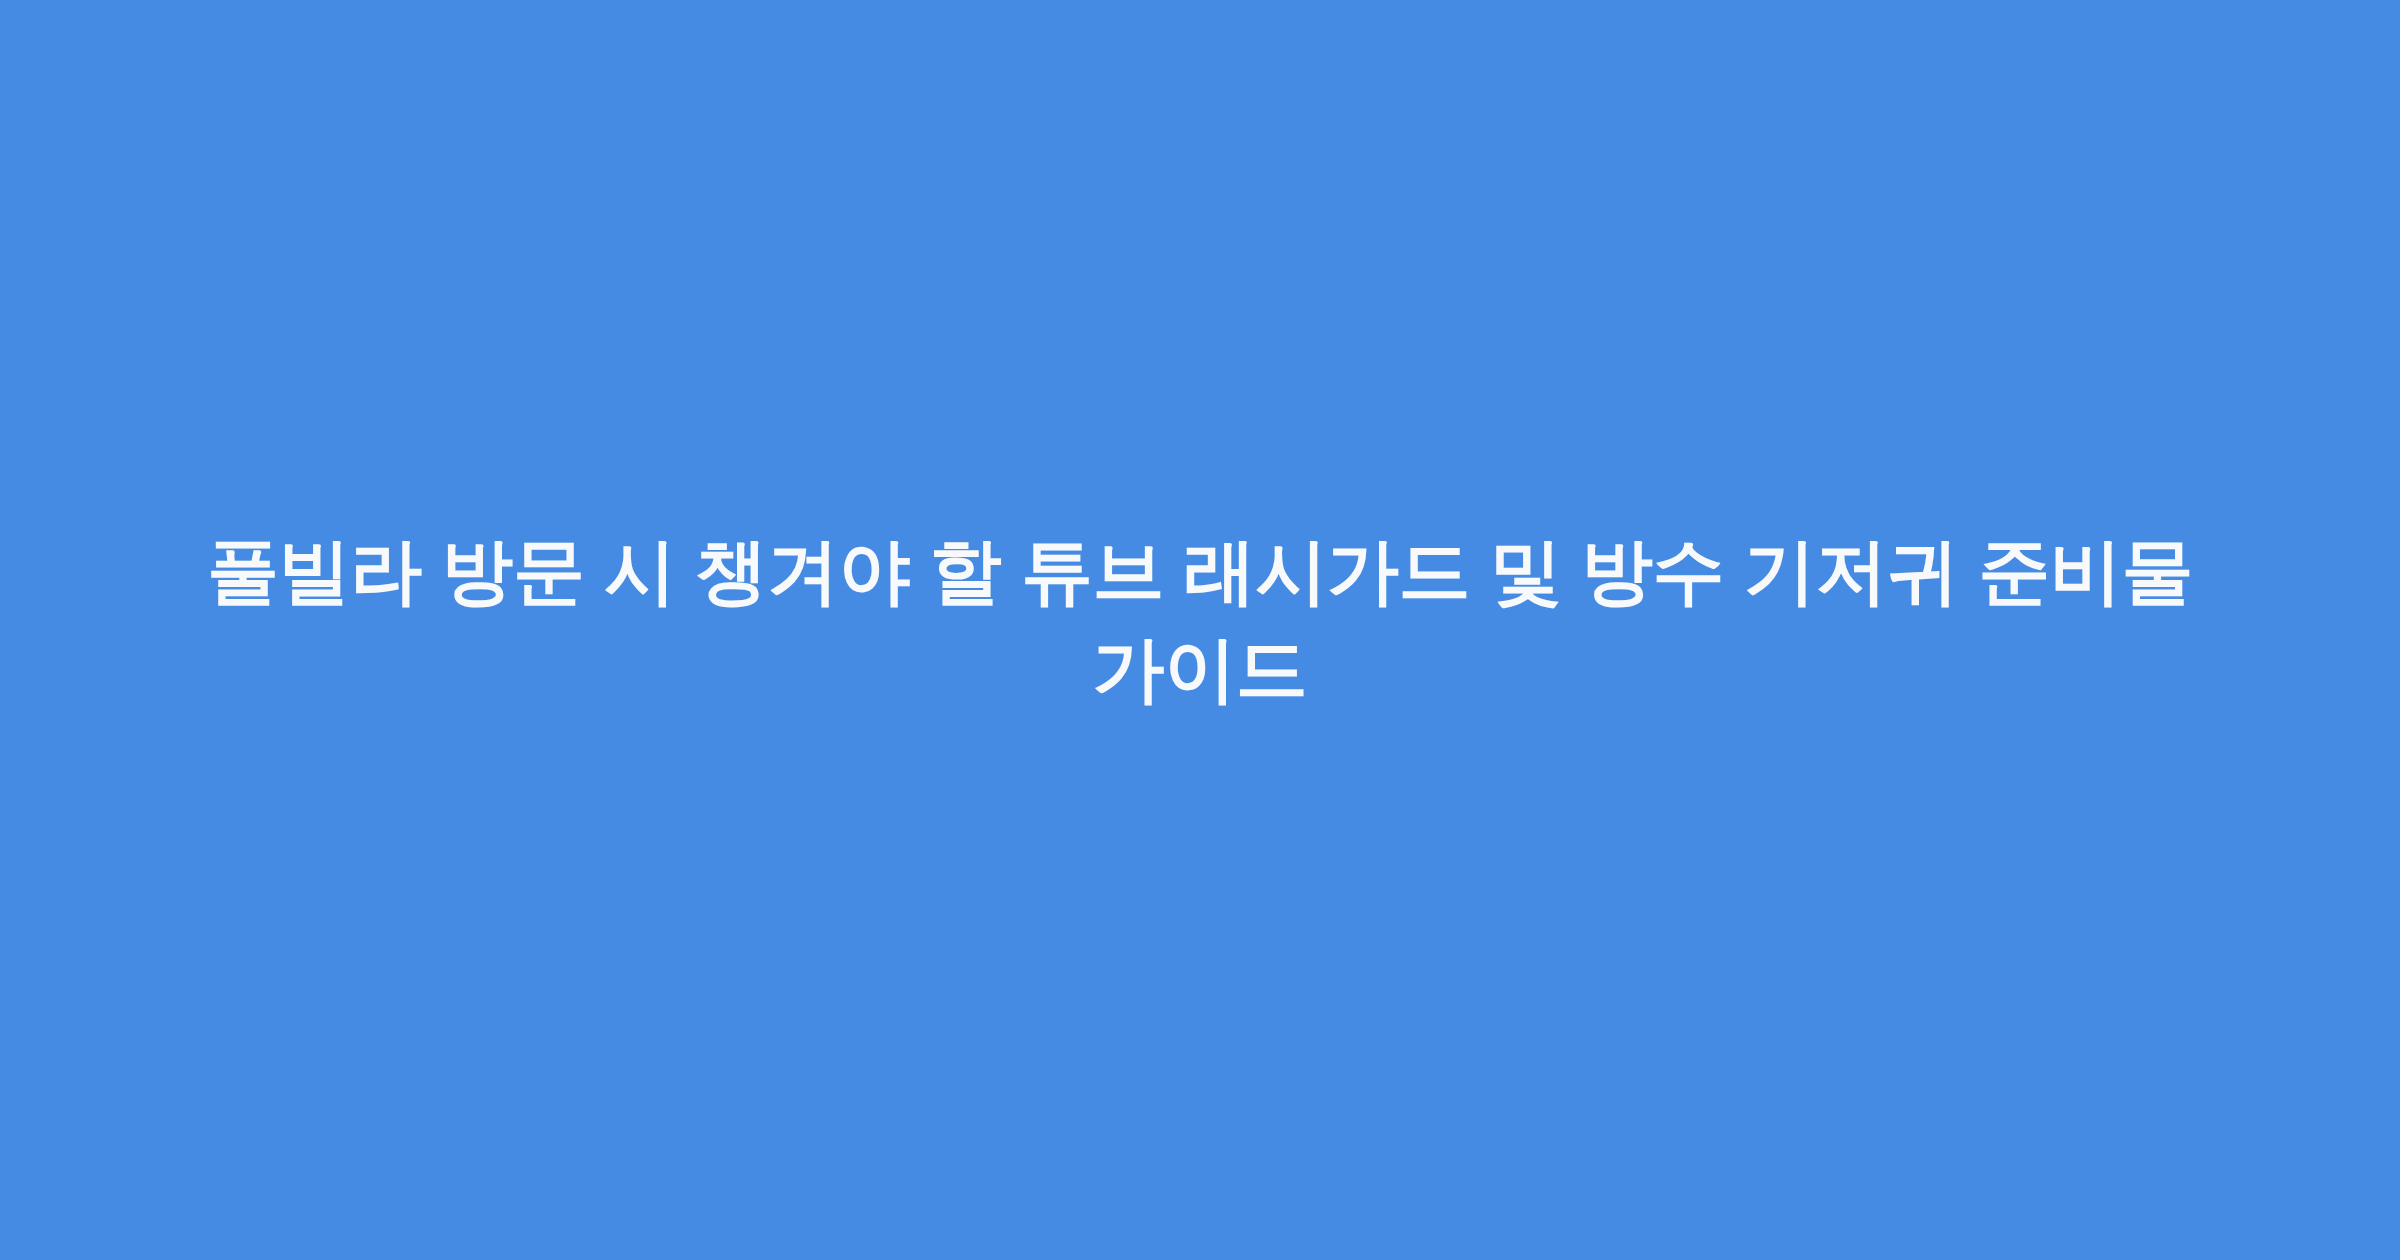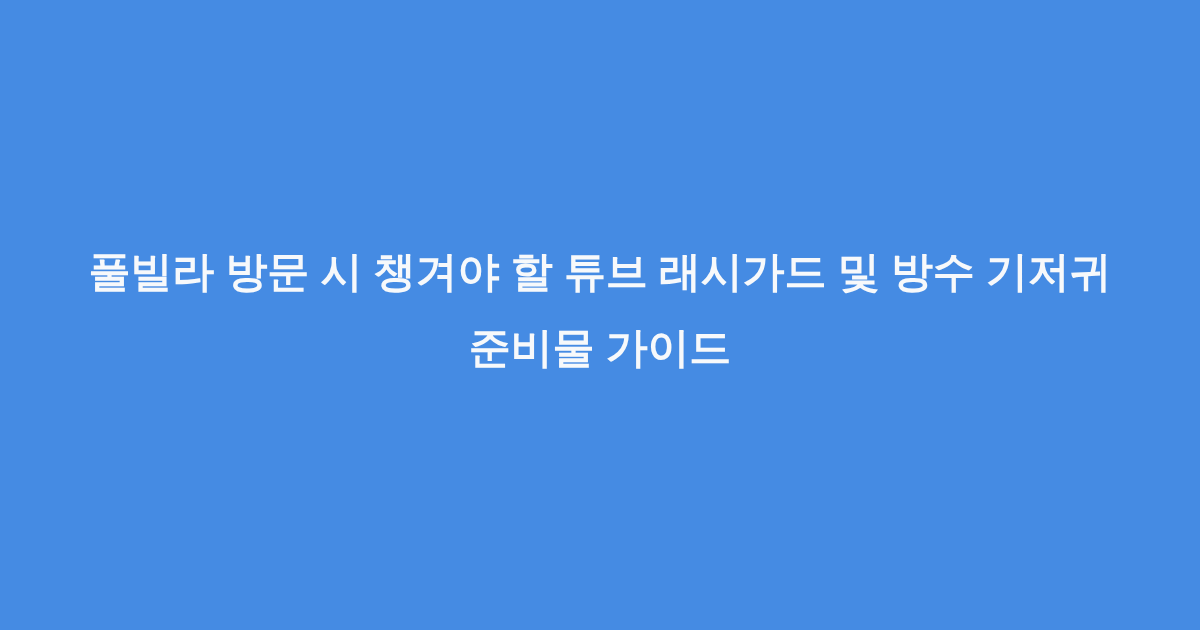--- a/index.html
+++ b/index.html
@@ -32,22 +32,22 @@
     margin: 0 auto;
     padding: 0 10px;
     box-sizing: border-box;
     text-align: center;
     
     transform: translateY(-5px);
   }
 
   .og-title {
     margin: 0;
-    font-size: 42px;
-    line-height: 76px;
+    font-size: 36px;
+    line-height: 49px;
     font-weight: 600;
     letter-spacing: -0.2px;
     color: #f7f9fb;
     word-break: keep-all;
     text-align: center;
     font-family: "Liberation Sans", "DejaVu Sans", sans-serif;
     -webkit-font-smoothing: antialiased;
   }
 </style>
 </head>

